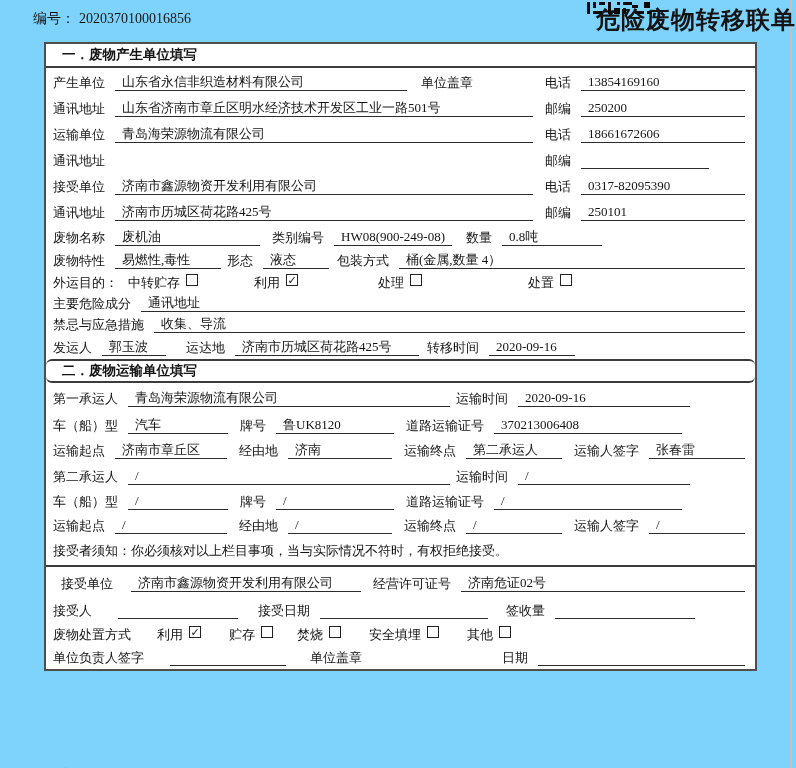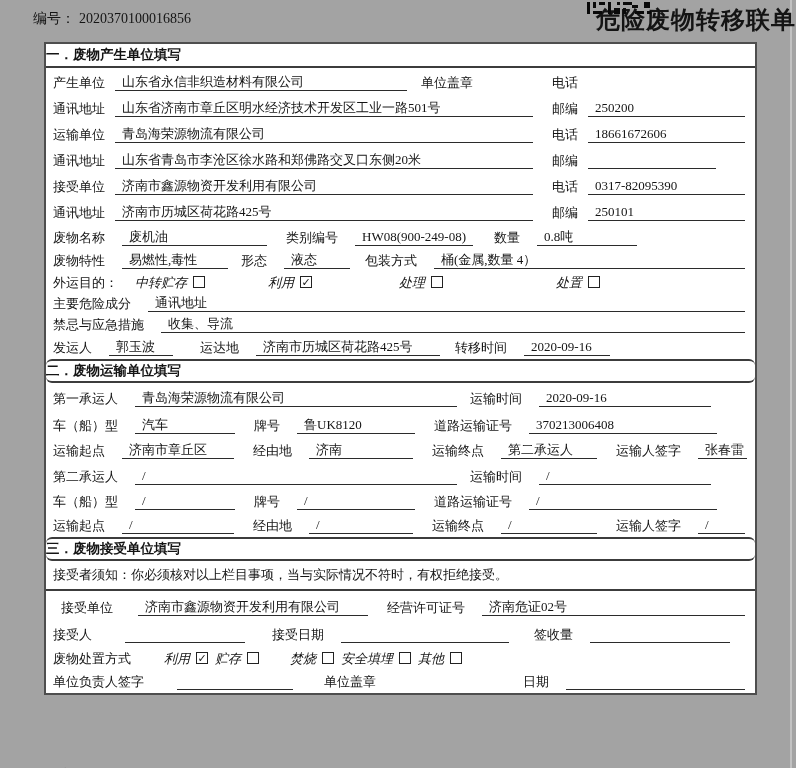--- a/index.html
+++ b/index.html
@@ -1,60 +1,60 @@
 <!DOCTYPE html>
 <html><head>
 <meta charset="utf-8">
 <style>
   * { box-sizing: border-box; margin: 0; padding: 0; }
   html,body { background:#fff; }
   body { font-family: "Liberation Serif","DejaVu Serif",serif; color:#141414; }
-  .page { position:relative; width:796px; height:768px; background:#a3a3a3; overflow:hidden; }
+  .page { position:relative; width:796px; height:768px; background:#7dd3fc; overflow:hidden; }
 
   
   .scan-edge { position:absolute; top:0; bottom:0; right:4px; width:2px; background:#c2c2c2; }
 
   
   .doc-no { position:absolute; left:33px; top:10px; font-size:14px; }
   .doc-no .val { margin-left:4px; }
   .doc-title { position:absolute; left:0; top:4px; width:100%; text-align:right; padding-left:90px;
                font-family:"Liberation Sans","DejaVu Sans",sans-serif; font-weight:bold;
                font-size:24px; letter-spacing:1px; }
   .qr { position:absolute; left:587px; top:0; width:64px; height:12px; }
 
   
   .tbl { position:absolute; left:44px; top:42px; width:713px; border:2px solid #4e4e4e; background:#fff; }
-  .sec { height:24px; display:flex; align-items:center; padding-left:0;
+  .sec { height:24px; display:flex; align-items:center; padding-left:16px;
          font-family:"Liberation Sans","DejaVu Sans",sans-serif; font-weight:bold; font-size:13.5px;
          border-bottom:2px solid #3c3c3c; }
   .sec.mid { border-top:2px solid #3c3c3c;border-radius:6px; }
-  .row { display:flex; align-items:flex-end; padding:0 10px 3px 7px; font-size:13px; line-height:1.2;gap:7px; }
+  .row { display:flex; align-items:flex-end; padding:0 10px 3px 7px; font-size:13px; line-height:1.2; }
   .lbl { white-space:nowrap; margin-right:10px; flex:0 0 auto; }
   .plain { white-space:nowrap; }
   .u { border-bottom:1px solid #2b2b2b; white-space:nowrap; padding:0 3px 0 7px; min-height:16px; flex:0 0 auto; }
   .fx { flex:1 1 auto; }
   .sp { flex:1 1 auto; }
   .lg { display:flex; align-items:flex-end; width:492px; flex:0 0 auto; }
   .rg { display:flex; align-items:flex-end; flex:1; }
   .lg .u.fx { margin-right:12px; }
   .notice { font-size:13px; border-bottom:2px solid #3c3c3c; align-items:center; padding-bottom:0; }
 
   .h21{height:21px}.h22{height:22px}.h23{height:23px}.h24{height:24px}.h25{height:25px}
   .h26{height:26px}.h27{height:27px}.h28{height:28px}.h30{height:30px}.h31{height:31px}
 
   .w64{width:64px}.w66{width:66px}.w86{width:86px}.w96{width:96px}.w100{width:100px}
   .w104{width:104px}.w106{width:106px}.w112{width:112px}.w116{width:116px}.w118{width:118px}
   .w120{width:120px}.w128{width:128px}.w140{width:140px}.w145{width:145px}.w168{width:168px}
   .w172{width:172px}.w184{width:184px}.w188{width:188px}.w230{width:230px}.w292{width:292px}.w322{width:322px}
 
   .ml6{margin-left:6px}.ml8{margin-left:8px}.ml12{margin-left:12px}.ml14{margin-left:14px}
   .ml16{margin-left:16px}.ml18{margin-left:18px}.ml20{margin-left:20px}.ml24{margin-left:24px}
-  .ml28{}.ml56{margin-left:56px}.ml80{margin-left:80px}.ml106{margin-left:106px}.ml130{margin-left:130px}
-
-  .opt { display:inline-flex; align-items:center; flex:0 0 auto;font-style:italic; }
+  .ml28{margin-left:28px}.ml56{margin-left:56px}.ml80{margin-left:80px}.ml106{margin-left:106px}.ml130{margin-left:130px}
+
+  .opt { display:inline-flex; flex:0 0 auto; }
   .opt .olbl { margin-right:6px; white-space:nowrap; }
   .cb { display:inline-flex; width:12px; height:12px; border:1px solid #222; align-items:center;
         justify-content:center; font-size:11px; line-height:1; position:relative; top:-1px;
         font-family:"DejaVu Sans",sans-serif; }
 
   .footer { position:absolute; left:46px; top:751px; font-size:13.5px;margin-top:15px; }
 </style>
 </head>
 <body>
 
@@ -91,20 +91,21 @@
     <div class="sec">一．废物产生单位填写</div>
 
     <div class="row h26">
       <div class="lg">
         <span class="lbl">产生单位</span>
         <span class="u w292">山东省永信非织造材料有限公司</span>
         <span class="plain ml14">单位盖章</span>
       </div>
       <div class="rg">
         <span class="lbl">电话</span>
+        <span class="u fx">13854169160</span>
       </div>
     </div>
 
     <div class="row h26">
       <div class="lg">
         <span class="lbl">通讯地址</span>
         <span class="u fx">山东省济南市章丘区明水经济技术开发区工业一路501号</span>
       </div>
       <div class="rg">
         <span class="lbl">邮编</span>
@@ -119,21 +120,20 @@
       </div>
       <div class="rg">
         <span class="lbl">电话</span>
         <span class="u fx">18661672606</span>
       </div>
     </div>
 
     <div class="row h26">
       <div class="lg">
         <span class="lbl">通讯地址</span>
-        <span class="u fx">山东省青岛市李沧区徐水路和郑佛路交叉口东侧20米</span>
       </div>
       <div class="rg">
         <span class="lbl">邮编</span>
         <span class="u w128"></span>
         <span class="sp"></span>
       </div>
     </div>
 
     <div class="row h26">
       <div class="lg">
@@ -280,21 +280,20 @@
       <span class="lbl">运输起点</span>
       <span class="u w112">/</span>
       <span class="lbl ml12">经由地</span>
       <span class="u w104">/</span>
       <span class="lbl ml12">运输终点</span>
       <span class="u w96">/</span>
       <span class="lbl ml12">运输人签字</span>
       <span class="u fx">/</span>
     </div>
 
-    <div class="sec mid">三．废物接受单位填写</div>
 
     <div class="row h30 notice">
       <span class="plain">接受者须知：你必须核对以上栏目事项，当与实际情况不符时，有权拒绝接受。</span>
     </div>
 
     <div class="row h28">
       <span class="lbl ml8">接受单位</span>
       <span class="u w230 ml8">济南市鑫源物资开发利用有限公司</span>
       <span class="lbl ml12">经营许可证号</span>
       <span class="u fx">济南危证02号</span>

